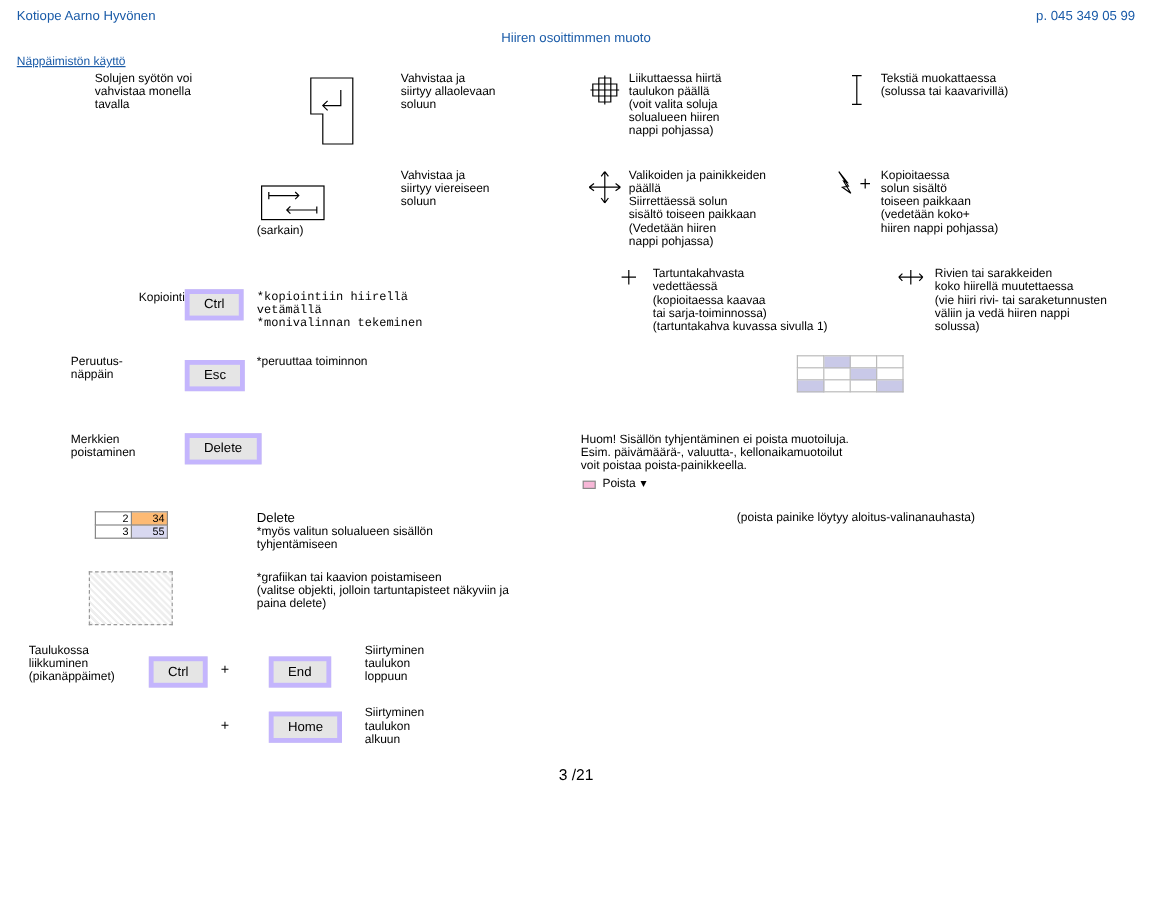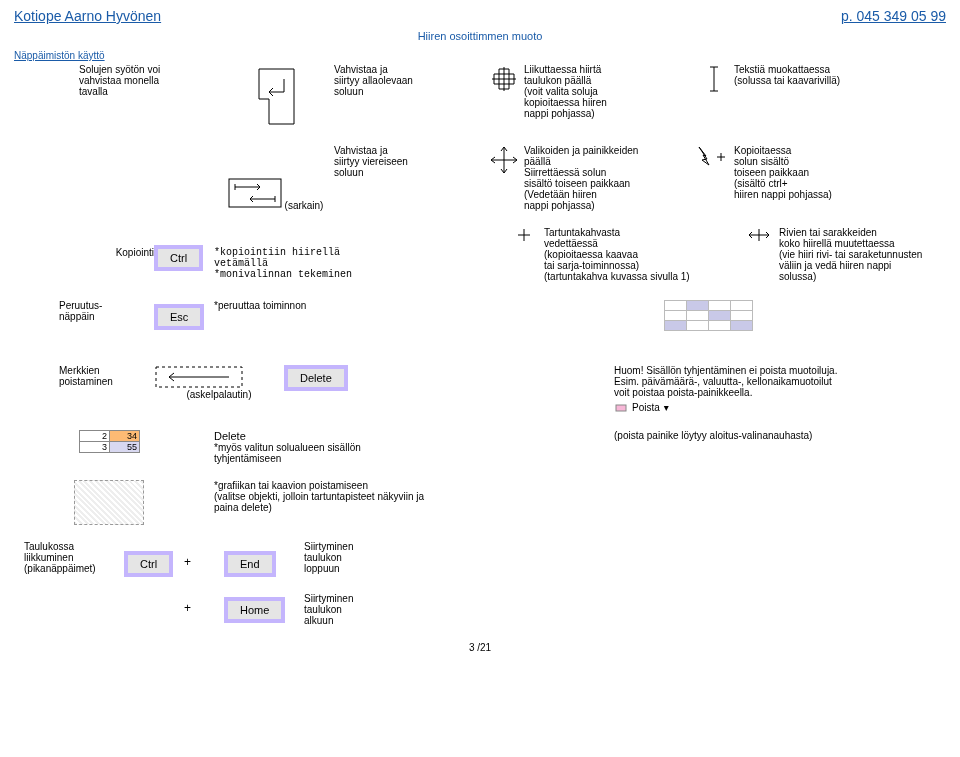--- a/index.html
+++ b/index.html
@@ -4,21 +4,21 @@
 <style>
   * { box-sizing: border-box; margin: 0; padding: 0; }
   body {
     font-family: Arial, sans-serif;
     font-size: 10px;
     color: #000;
     width: 960px;
     padding: 8px 14px;
     background: #fff;
   }
-  .header-row { display: flex; justify-content: space-between; color: #1a5ba8; font-size: 14px; margin-bottom: 6px; text-decoration: underline; }
+  .header-row { display: flex; justify-content: space-between; color: #1a5ba8; font-size: 11px; margin-bottom: 6px; }
   .title-row { text-align: center; color: #1a5ba8; font-size: 11px; margin-bottom: 8px; }
   .section-title { color: #1a5ba8; font-size: 10px; text-decoration: underline; margin-bottom: 3px; }
   .row { display: flex; margin-bottom: 16px; }
   .col1 { width: 200px; padding-left: 65px; }
   .col1b { width: 140px; padding-left: 0; }
   .col2 { width: 120px; display:flex; justify-content:center; }
   .col3 { width: 150px; }
   .col4 { width: 40px; display:flex; justify-content:center; align-items:flex-start; }
   .col5 { width: 170px; }
   .col6 { width: 40px; display:flex; justify-content:center; align-items:flex-start; }
@@ -27,21 +27,21 @@
     border: 4px solid #c4b5fd; padding: 3px 12px; display:inline-block;
     font-size: 11px; background:#e5e5e5;
   }
   svg { display:block; }
   .small-table {
     border-collapse: collapse; font-size: 9px;
   }
   .small-table td {
     border: 1px solid #888; width: 30px; height: 11px; text-align:right; padding:0 2px;
   }
-  .footer-page { text-align:center; font-size:10px; margin-top:10px; }
+  .footer-page { text-align:center; font-size:13px; margin-top:10px; }
   .delete-grid {
     border-collapse: collapse;
   }
   .delete-grid td {
     border:1px solid #bbb; width:22px; height:10px;
   }
   .mini { width:70px; height:45px; border:1px dashed #999; background:
     repeating-linear-gradient(45deg,#eee,#eee 2px,#fff 2px,#fff 4px);
     position:relative;
   }
@@ -76,37 +76,37 @@
   </div>
   <div class="col4">
     <svg width="30" height="30">
         <path d="M15 3 V27 M3 15 H27 M10 5 H20 V25 H10 Z M5 10 V20 H25 V10 Z" fill="none" stroke="#000"></path>
       </svg>
   </div>
   <div class="col5">
     <div>Liikuttaessa hiirtä</div>
     <div>taulukon päällä</div>
     <div>(voit valita soluja</div>
-    <div>kopioitaessa hiiren</div>
+    <div>solualueen hiiren</div>
     <div>nappi pohjassa)</div>
   </div>
   <div class="col6">
     <svg width="16" height="30">
         <path d="M8 3 V27 M4 3 H12 M4 27 H12" stroke="#000" fill="none"></path>
       </svg>
   </div>
   <div class="col7">
     <div>Tekstiä muokattaessa</div>
     <div>(solussa tai kaavarivillä)</div>
   </div>
 </div>
 
 <div class="row">
   <div class="col1"></div>
-  <div class="col2" style="flex-direction:row;align-items:flex-end">
+  <div class="col2" style="flex-direction:column;align-items:flex-start">
     <svg width="60" height="36" viewBox="0 0 60 36">
       <rect x="4" y="4" width="52" height="28" fill="none" stroke="#000"></rect>
       <path d="M10 12 H35 M32 9 L35 12 L32 15 M10 9 V15" stroke="#000" fill="none"></path>
       <path d="M50 24 H25 M28 21 L25 24 L28 27 M50 21 V27" stroke="#000" fill="none"></path>
     </svg>
     <div>(sarkain)</div>
   </div>
   <div class="col3">
     <div>Vahvistaa ja</div>
     <div>siirtyy viereiseen</div>
@@ -128,21 +128,21 @@
   <div class="col6">
     <svg width="34" height="22">
         <path d="M2 2 L10 14 L5 15 L12 20 L6 10 L9 11 Z" stroke="#000" fill="none"></path>
         <path d="M24 8 V16 M20 12 H28" stroke="#000"></path>
       </svg>
   </div>
   <div class="col7">
     <div>Kopioitaessa</div>
     <div>solun sisältö</div>
     <div>toiseen paikkaan</div>
-    <div>(sisältö ctrl+</div>
+    <div>(vedetään koko+</div>
     <div>hiiren nappi pohjassa)</div>
   </div>
 </div>
 
 <div class="row" style="margin-top:14px">
   <div class="col1b" style="padding-left:45px; padding-top:20px;text-align:right;">
     <div>Kopiointi</div>
   </div>
   <div style="width:60px; padding-top:18px;">
     <span class="keycap">Ctrl</span>
@@ -214,27 +214,20 @@
           </tr>
         </tbody>
       </table>
   </div>
 </div>
 
 <div class="row" style="margin-top:34px">
   <div class="col1b" style="padding-left:45px;">
     <div>Merkkien</div>
     <div>poistaminen</div>
-  </div>
-  <div style="width:130px; text-align:center;">
-    <svg width="90" height="24">
-        <rect x="2" y="2" width="86" height="20" stroke="#000" fill="none" stroke-dasharray="3,3"></rect>
-        <path d="M75 12 H15 M15 12 L20 8 M15 12 L20 16" stroke="#000" fill="none"></path>
-      </svg>
-    <div style="font-size:10px;">(askelpalautin)</div>
   </div>
   <div style="width:80px;">
     <span class="keycap">Delete</span>
   </div>
   <div style="width:250px;"></div>
   <div>
     <div>Huom!  Sisällön tyhjentäminen ei poista muotoiluja.</div>
     <div>Esim. päivämäärä-, valuutta-, kellonaikamuotoilut</div>
     <div>voit poistaa poista-painikkeella.</div>
     <div style="margin-top:2px;display:flex;align-items:center;gap:4px;">

